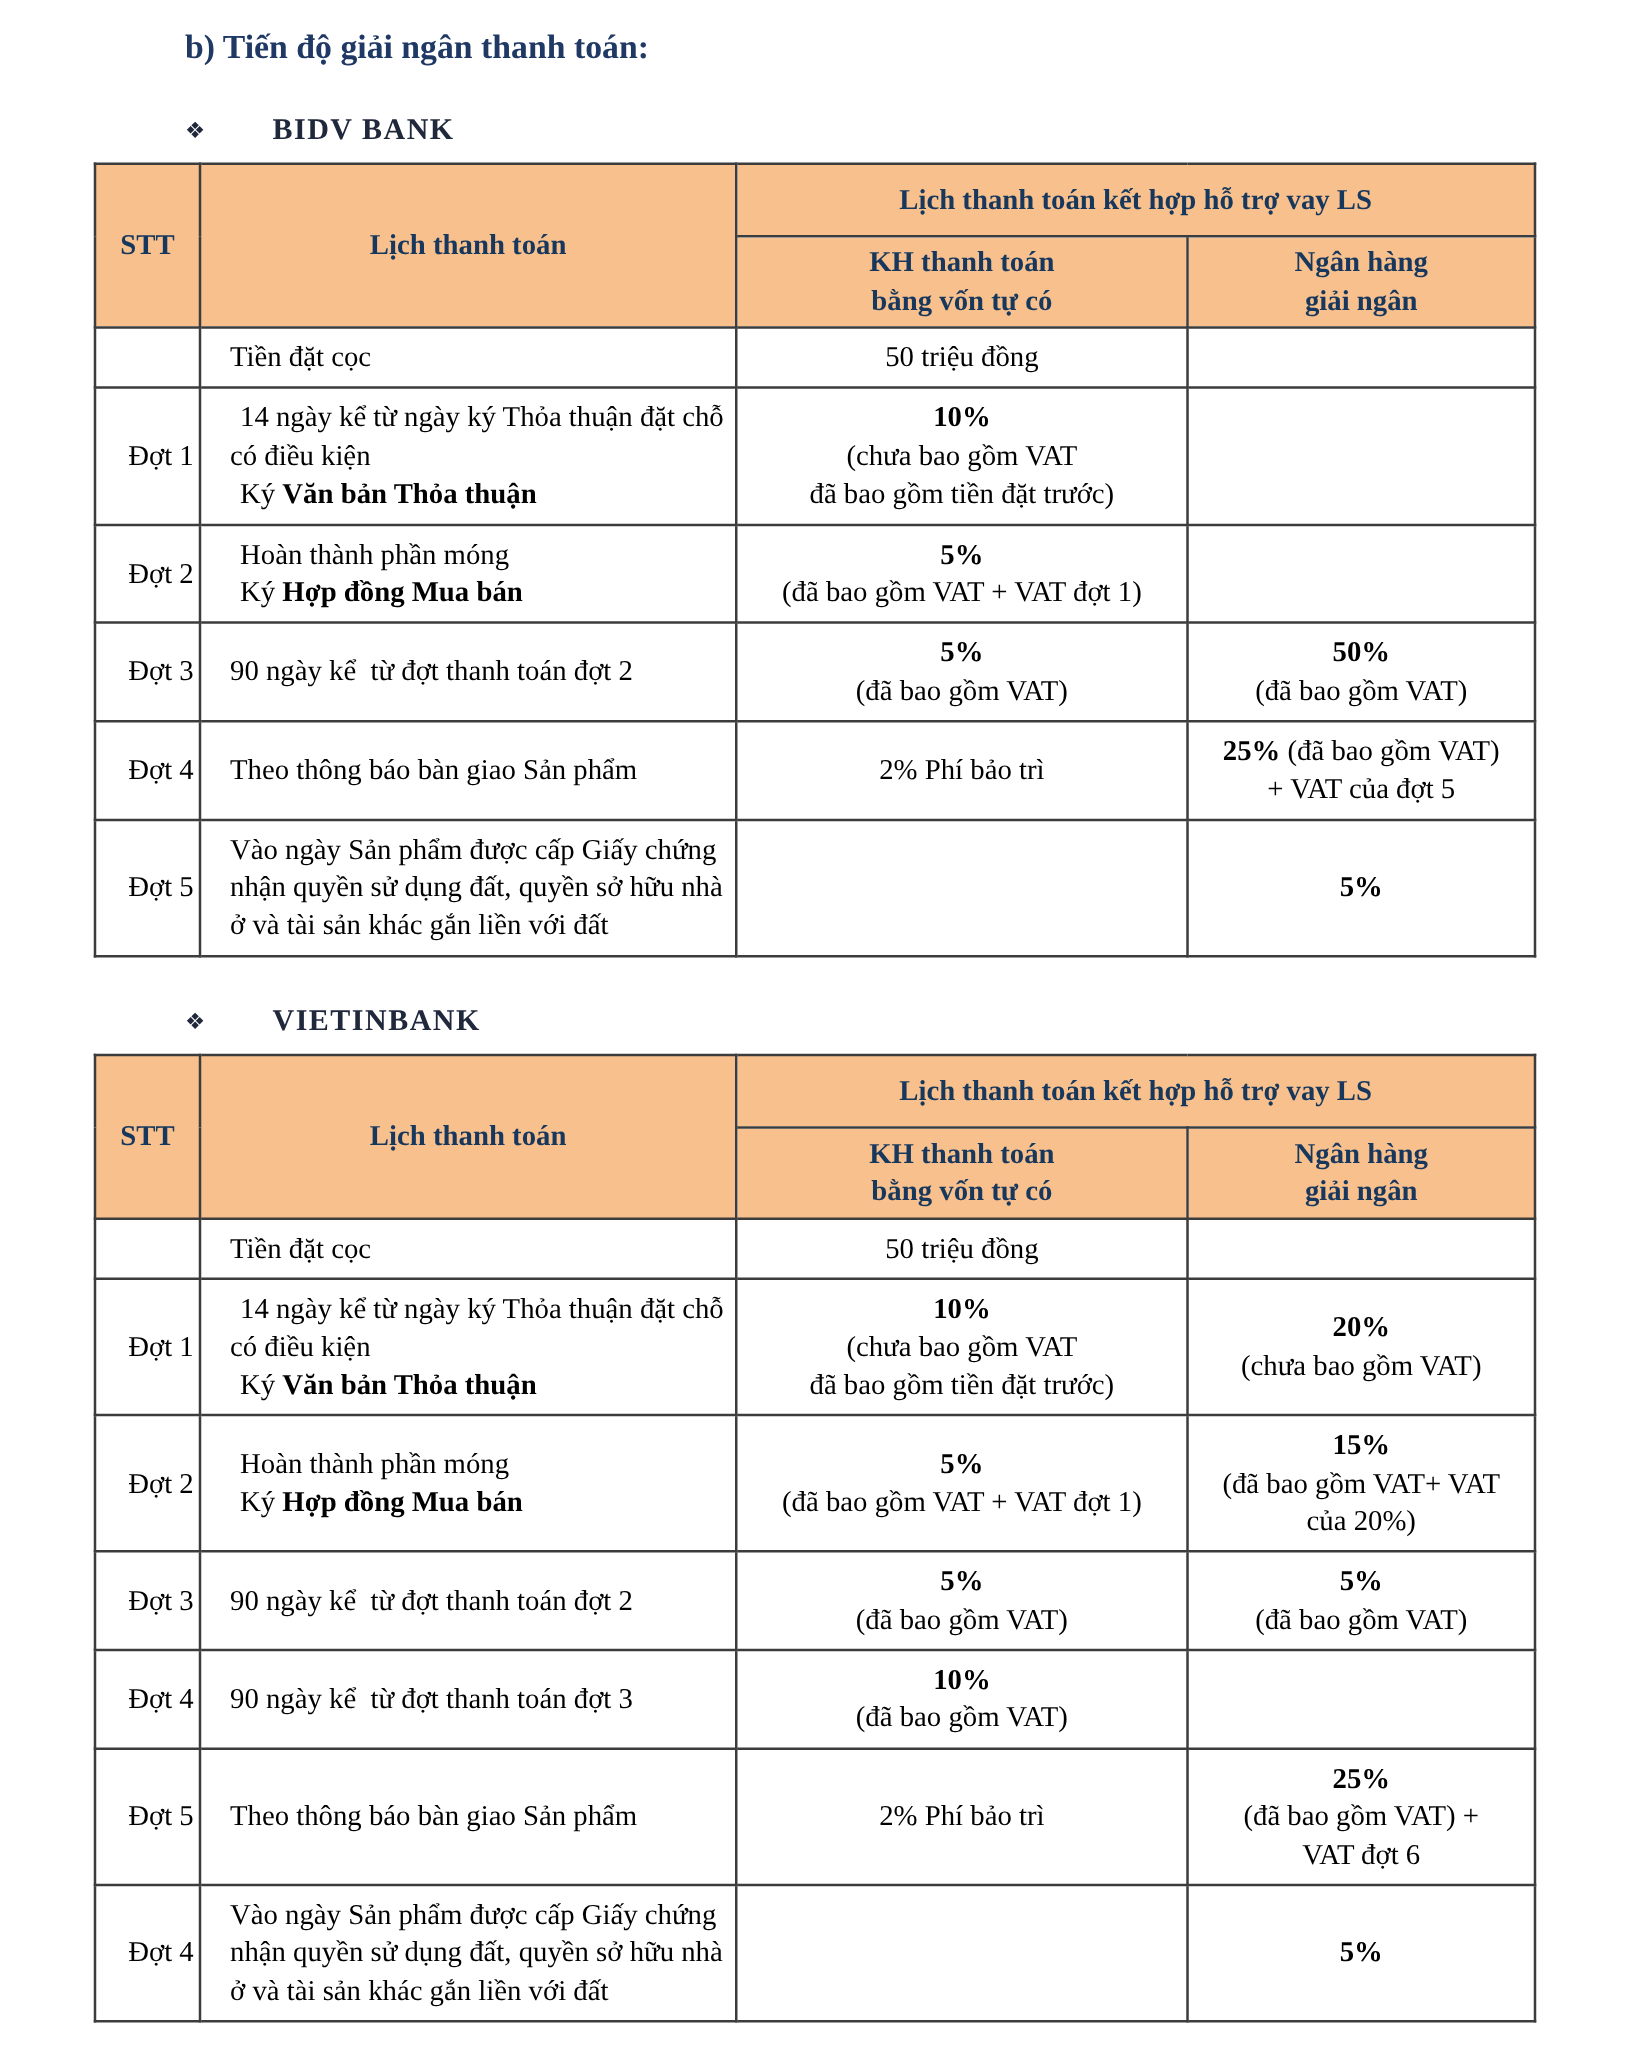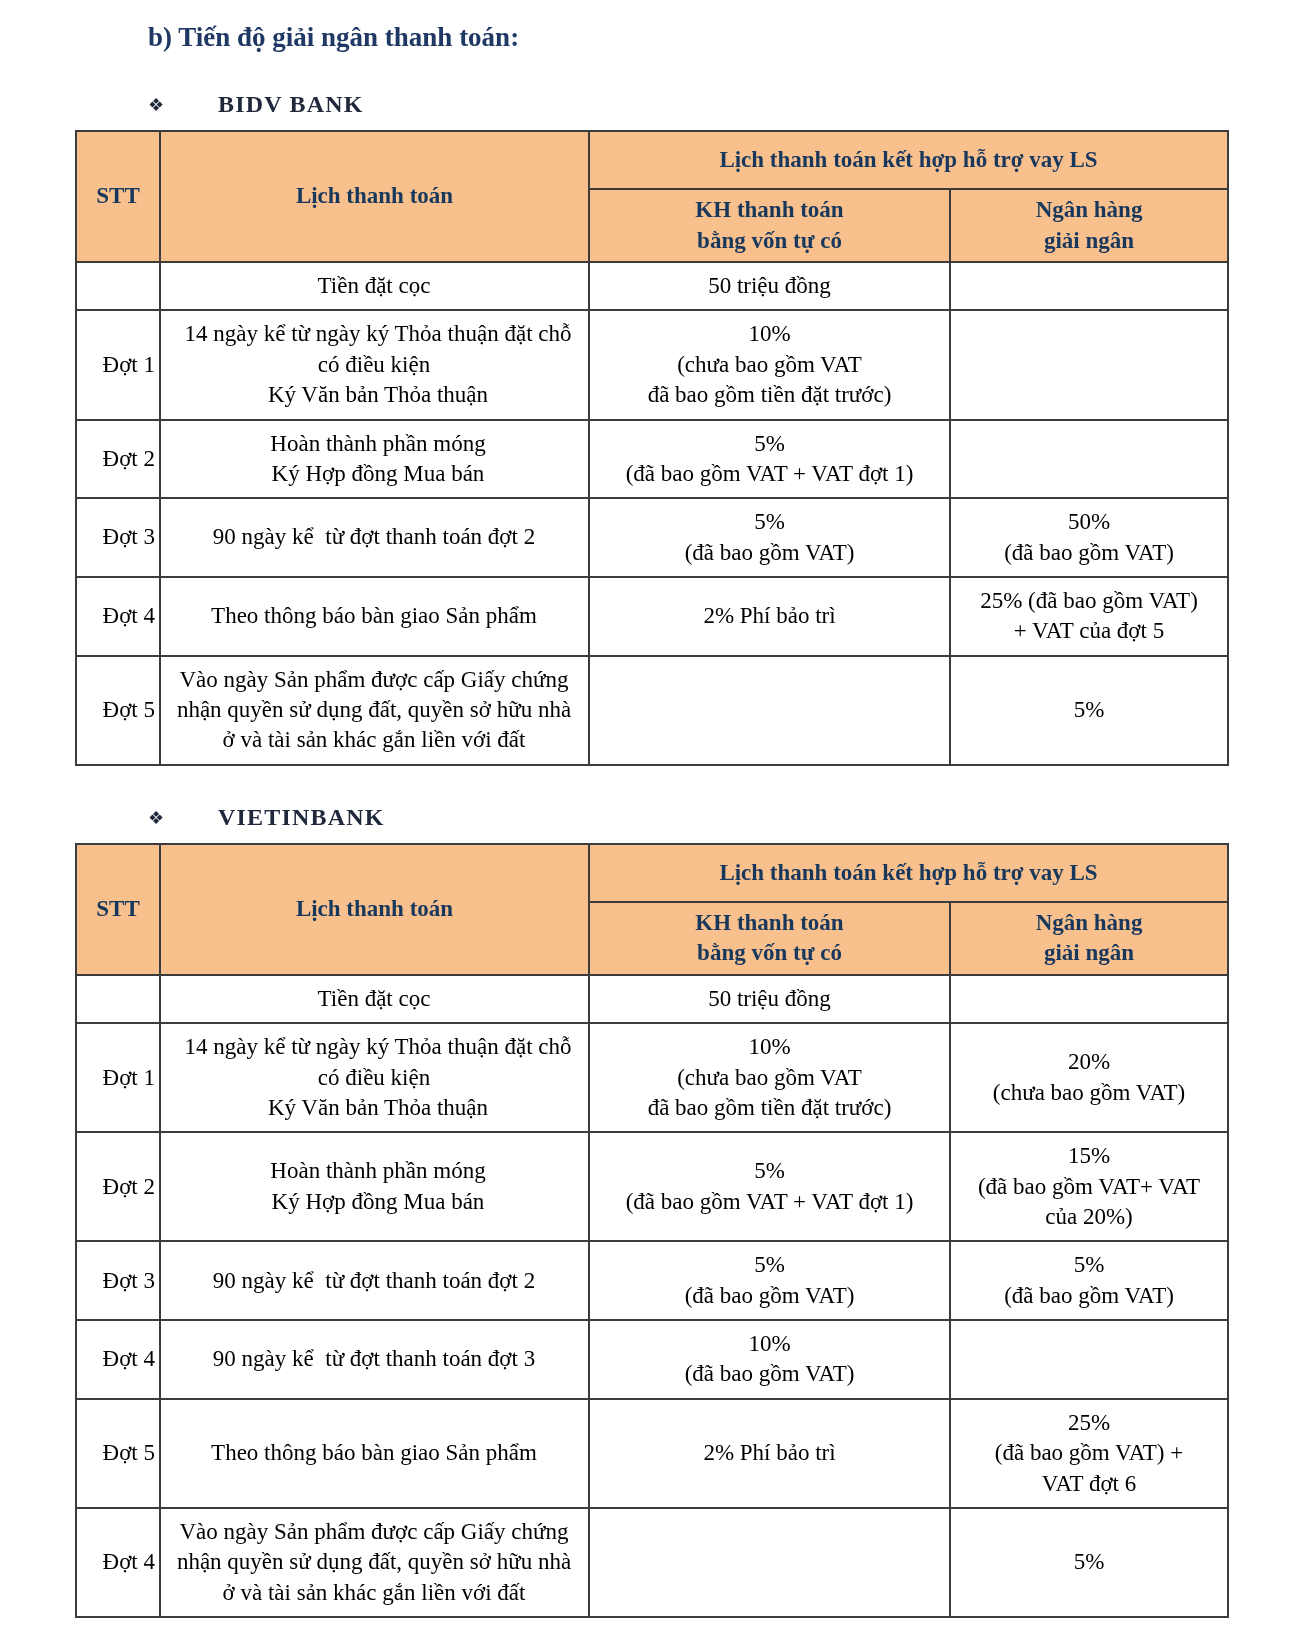--- a/index.html
+++ b/index.html
@@ -64,26 +64,26 @@
     text-align: center;
   }
   th.h-comb { padding: 13px 6px; }
   th.h-sub  { padding: 5px 2px; }
   th.h-stt, th.h-sched { padding: 2px 6px; }
   .col-stt   { width: 84px; }
   .col-sched { width: 429px; }
   .col-cust  { width: 361px; }
   .col-bank  { width: 278px; }
   td.cell-stt  { text-align: right; padding: 8px 4px; }
-  td.cell-sched{ text-align: center;   padding: 8px 8px 8px 7px; }
+  td.cell-sched{ text-align: left;   padding: 8px 8px 8px 23px; }
   td.cell-cust { text-align: center; padding: 8px 8px; }
   td.cell-bank { text-align: center; padding: 8px 15px; }
   .line { white-space: pre-wrap; }
   .line.ind { text-indent: 8px; }
-  .bold { font-weight: normal; }
+  .bold { font-weight: bold; }
 </style>
 </head>
 <body>
 
 <div class="page">
 
   <h2 class="doc-title">b) Tiến độ giải ngân thanh toán:</h2>
 
   <div class="bank-heading">
     <span class="bullet">❖</span>

